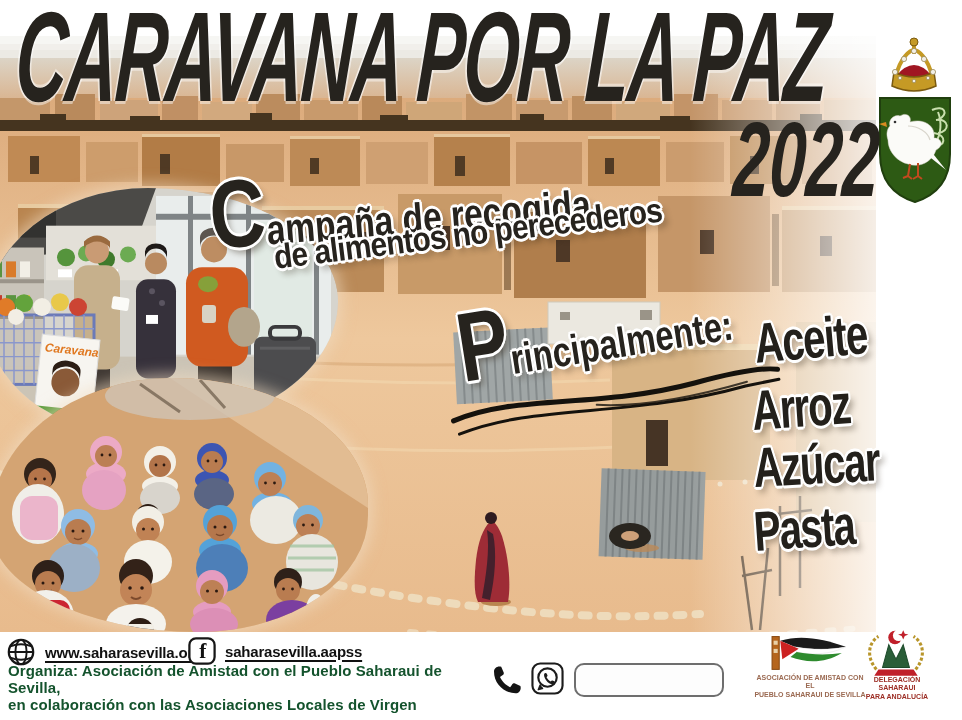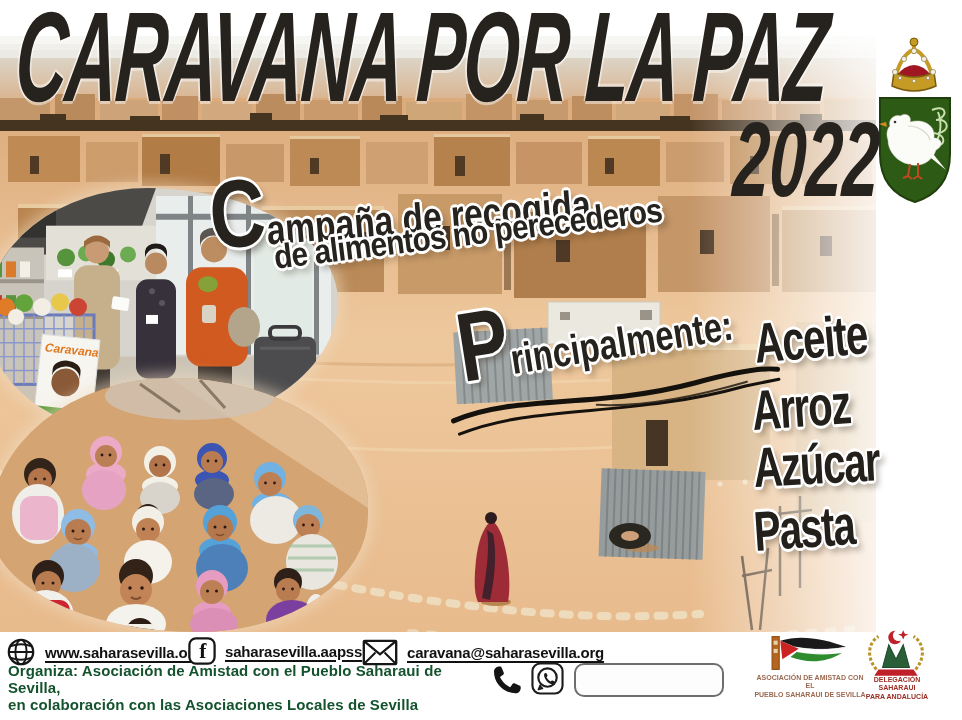--- a/index.html
+++ b/index.html
@@ -506,32 +506,24 @@
       </svg>
       <span class="clink">www.saharasevilla.org</span>
     </div>
     <div class="abs contact" style="left:188px;top:5px">
       <svg width="28" height="28" viewBox="0 0 30 30">
         <rect x="1.5" y="1.5" width="27" height="27" rx="7" fill="#fff" stroke="#161616" stroke-width="2.4"></rect>
         <text x="16" y="23" text-anchor="middle" font-family="Liberation Serif, serif" font-size="23" font-weight="bold" fill="#111">f</text>
       </svg>
       <span class="clink">saharasevilla.aapss</span>
     </div>
-    <div class="abs contact" style="left:362px;top:7px">
-      <svg width="36" height="27" viewBox="0 0 40 30">
-        <rect x="2" y="2" width="36" height="26" rx="1" fill="#fff" stroke="#161616" stroke-width="2.6"></rect>
-        <path d="M3,3 L20,17 L37,3" fill="none" stroke="#161616" stroke-width="2.6"></path>
-        <path d="M3,27 L15,15 M37,27 L25,15" fill="none" stroke="#161616" stroke-width="2.2"></path>
-      </svg>
-      <span class="clink">caravana@saharasevilla.org</span>
-    </div>
 
     <div class="abs org" style="left:8px;top:30px;width:480px">
       <div>Organiza: Asociación de Amistad con el Pueblo Saharaui de Sevilla,</div>
-      <div>en colaboración con las Asociaciones Locales de Sevilla</div>
+      <div>en colaboración con las Asociaciones Locales de Virgen</div>
     </div>
 
     <svg class="abs" style="left:488px;top:31px" width="36" height="34" viewBox="0 0 60 56">
       <path d="M10 14 C10 8 16 4 22 6 L26 15 C27 17 26 19 24 20 L20 23 C23 30 30 37 37 40 L40 36 C41 34 43 33 45 34 L54 38 C56 44 52 50 46 50 C26 50 10 34 10 14 Z" fill="#141414"></path>
     </svg>
     <svg class="abs" style="left:531px;top:30px" width="33" height="33" viewBox="0 0 34 34">
       <rect x="1.5" y="1.5" width="31" height="31" rx="8" fill="#fff" stroke="#1c1c1c" stroke-width="2.2"></rect>
       <circle cx="17" cy="16" r="9.5" fill="none" stroke="#1c1c1c" stroke-width="2.2"></circle>
       <path d="M9.5,23.5 L7.5,28.5 L12.5,27" fill="#1c1c1c" stroke="#1c1c1c" stroke-width="1.5" stroke-linejoin="round"></path>
       <path d="M13.5,12.5 c.5,-1.5 2.5,-1.5 3,0 l.5,1.5 c.2,.6 -.5,1.2 -1,1.6 1,2 2.5,3.5 4.4,4.4 .4,-.5 1,-1.2 1.6,-1 l1.5,.5 c1.5,.5 1.5,2.5 0,3 -1.5,.6 -4,.2 -6.5,-2 -2.2,-2 -3,-4.5 -3.5,-6 z" fill="#1c1c1c"></path>

